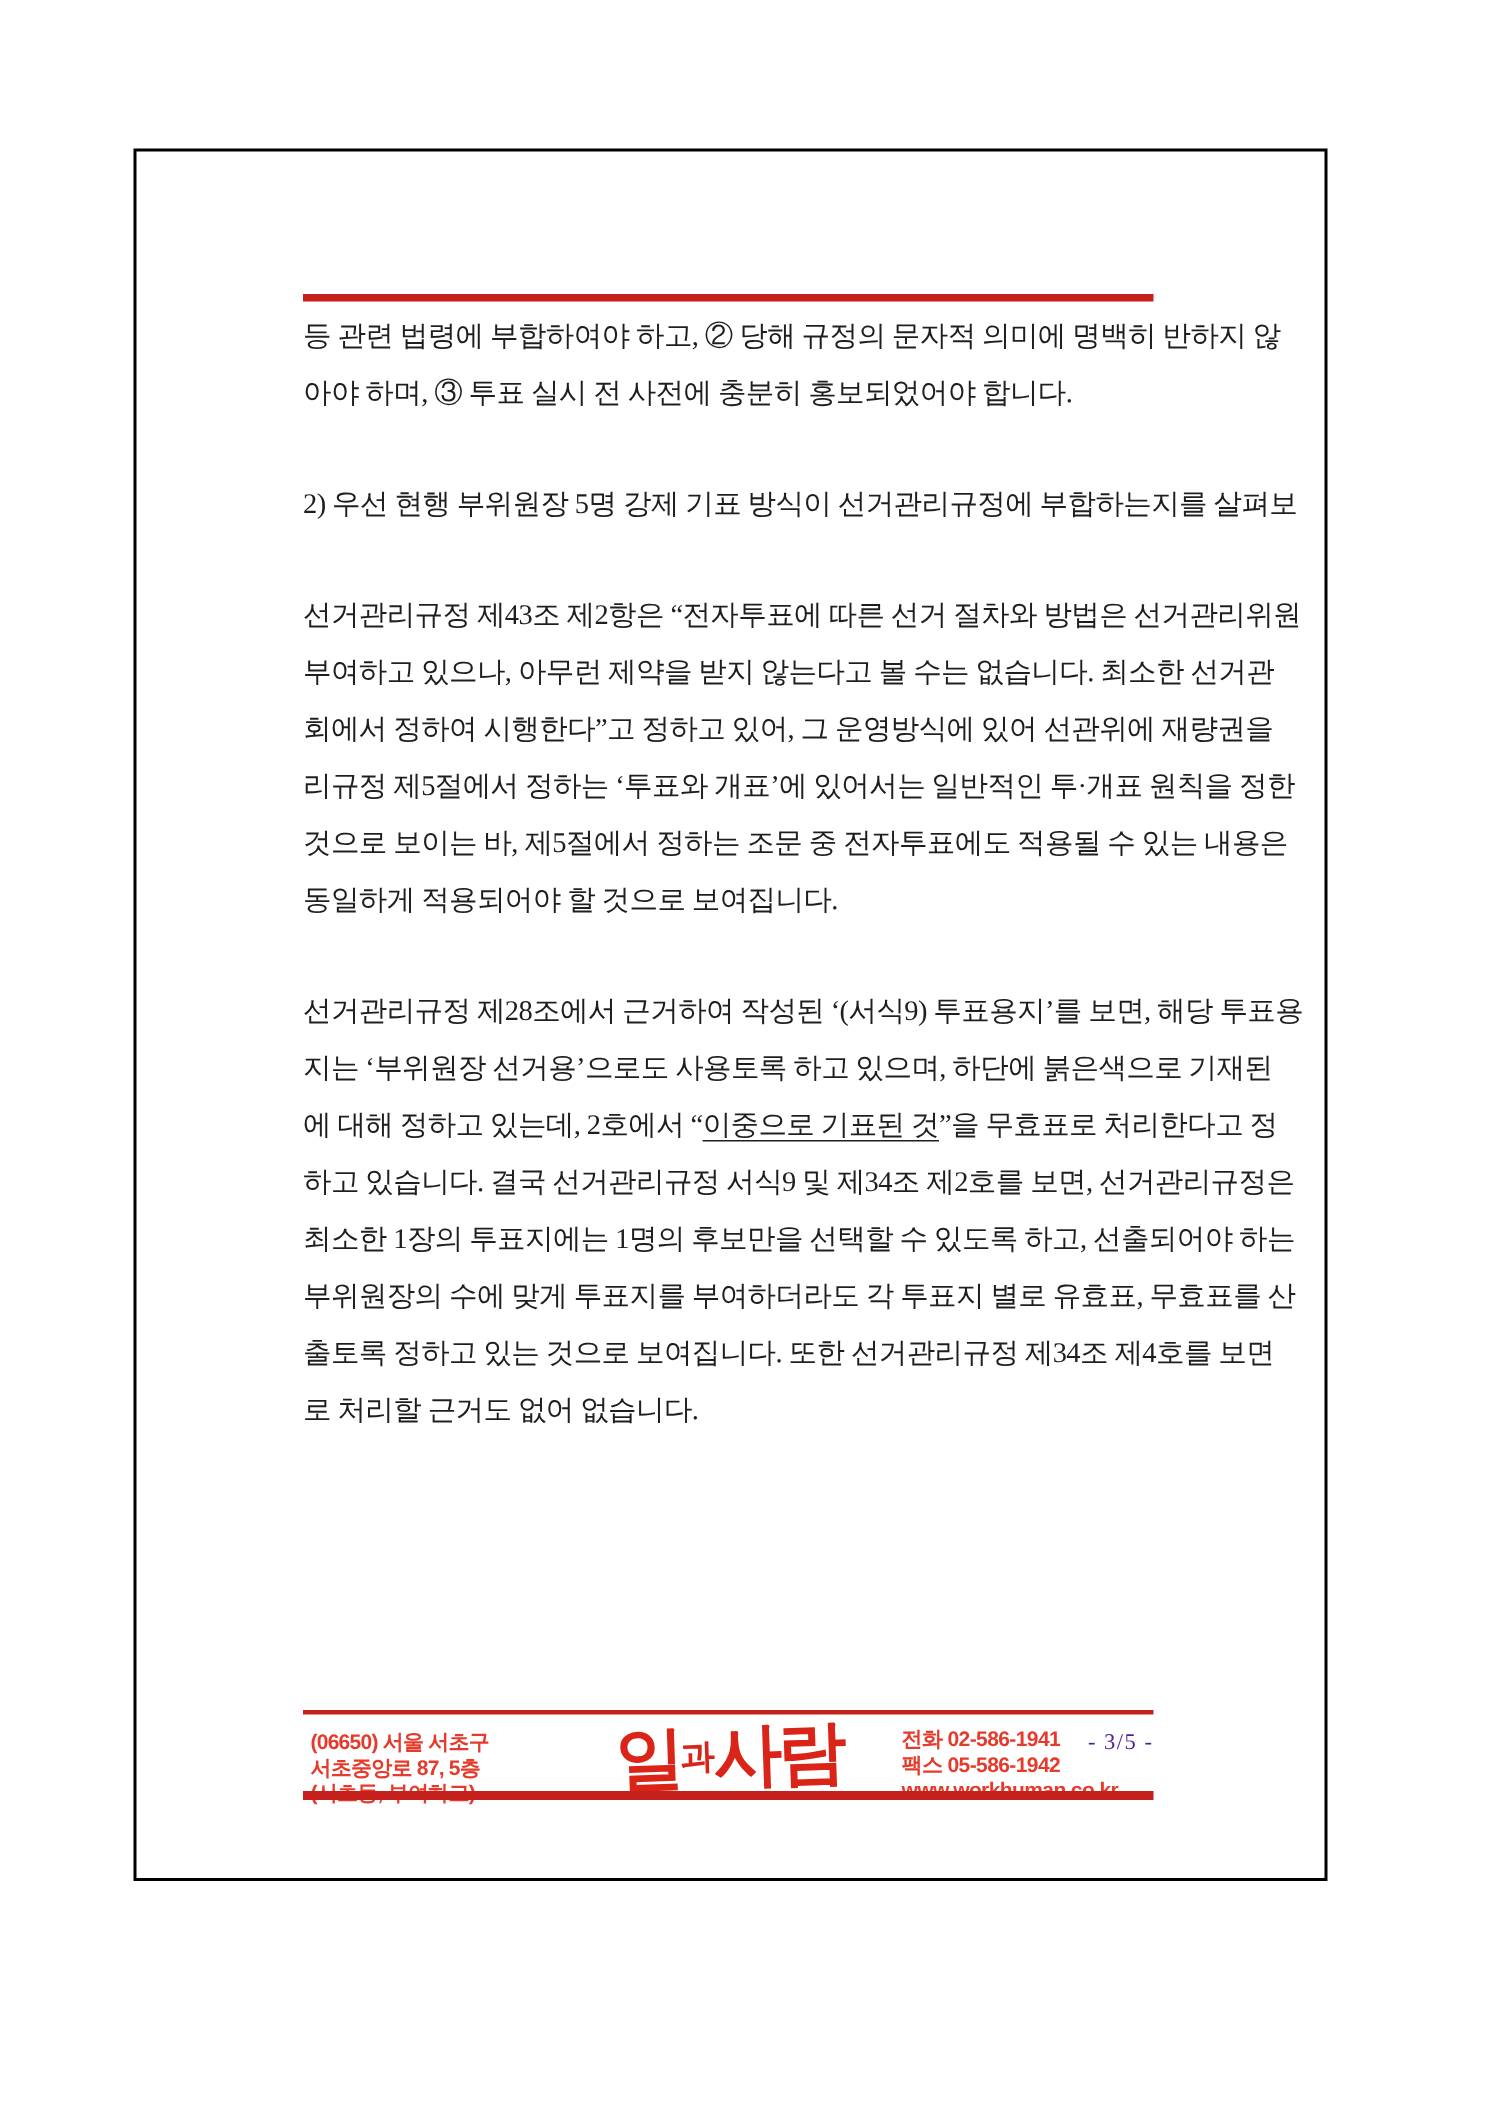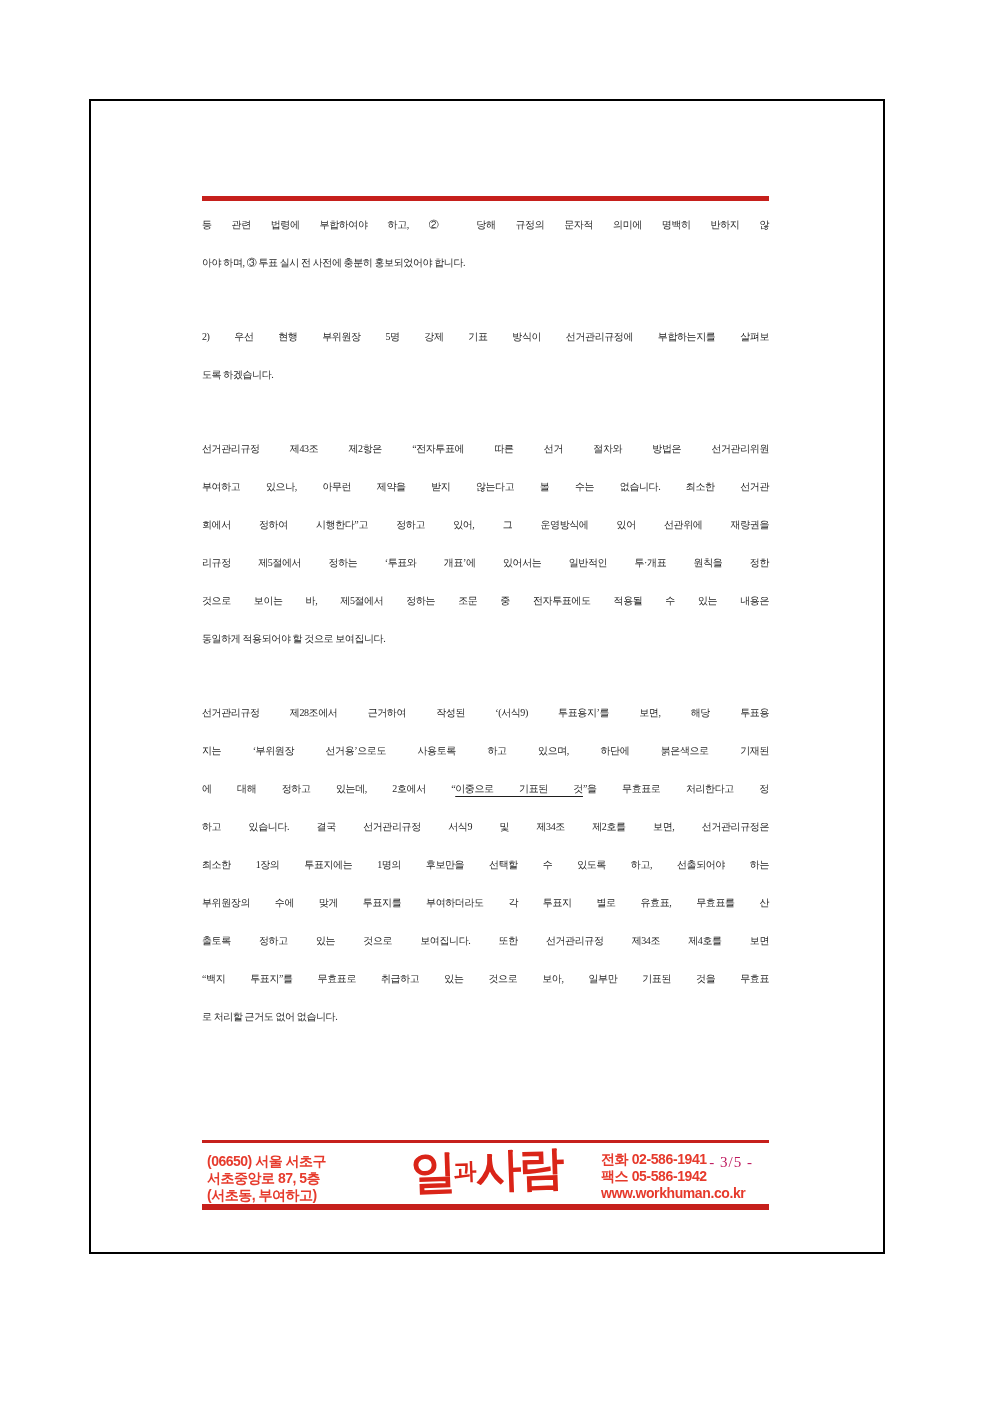--- a/index.html
+++ b/index.html
@@ -2,75 +2,73 @@
 <html style="--red-dark: #c6201c; --red-bright: #e63a2c; --red-logo: #da2418;"><head>
 <meta charset="utf-8">
 <style>
   html,body{margin:0;padding:0;background:#ffffff;}
   .page{position:relative;width:992px;height:1403px;background:#ffffff;overflow:hidden;
         font-family:"Liberation Serif", serif;}
   .sheet{position:absolute;left:89px;top:99px;width:792px;height:1151px;border:2px solid #000;background:#fff;}
   .hdr-rule{position:absolute;left:111px;top:95px;width:567px;height:5px;background:var(--red-dark,#c6201c);}
   .doc-body{position:absolute;left:111px;top:105px;width:567px;color:#1e1e1e;}
   .para{margin:0 0 36px 0;}
-  .line{height:38px;line-height:38px;font-size:10px;letter-spacing:-0.4px;
+  .line{height:38px;line-height:38px;font-size:19px;letter-spacing:-0.4px;
         white-space:nowrap;text-align:justify;text-align-last:justify;}
   .line.final{text-align-last:left;}
   .u{text-decoration:underline;text-underline-offset:4px;}
-  .footer{position:absolute;left:111px;top:1039px;width:567px;height:70px;
+  .footer{position:absolute;left:111px;top:1039px;width:567px;height:60px;
           font-family:"Liberation Sans", sans-serif;}
   .f-line{position:absolute;left:0;width:567px;background:var(--red-dark,#c6201c);}
   .f-line.top{top:0;height:3px;}
   .f-line.bottom{bottom:0;height:6px;}
   .f-addr{position:absolute;left:5px;top:13px;color:var(--red-bright,#e63a2c);
           font-size:14px;font-weight:bold;line-height:17px;letter-spacing:-0.5px;}
   .f-logo{position:absolute;left:50%;top:4px;transform:translateX(-50%) rotate(-2deg);
           color:var(--red-logo,#da2418);white-space:nowrap;font-weight:bold;
           font-family:"Liberation Serif", serif;}
   .f-logo .lg-big{font-size:46px;line-height:54px;letter-spacing:-3px;}
   .f-logo .lg-small{font-size:23px;vertical-align:8px;letter-spacing:-1px;}
   .f-contact{position:absolute;left:399px;top:11px;color:var(--red-bright,#e63a2c);
              font-size:14px;font-weight:bold;line-height:17px;letter-spacing:-0.4px;}
-  .f-page{position:absolute;right:16px;top:14px;color:#be185d;font-size:15px;
+  .f-page{position:absolute;right:0;top:14px;color:#4c1d95;font-size:15px;
           font-family:"Liberation Serif", serif;letter-spacing:1px;}
 </style>
 </head>
 <body>
 
 <div class="page">
   <div class="sheet">
 
     <div class="hdr-rule"></div>
 
     <div class="doc-body">
         <div class="para">
           <div class="line"><span>등 관련 법령에 부합하여야 하고, ② 당해 규정의 문자적 의미에 명백히 반하지 않</span></div>
           <div class="line final"><span>아야 하며, ③ 투표 실시 전 사전에 충분히 홍보되었어야 합니다.</span></div>
         </div>
         <div class="para">
           <div class="line"><span>2) 우선 현행 부위원장 5명 강제 기표 방식이 선거관리규정에 부합하는지를 살펴보</span></div>
-          <div class="line final"><span>도록 하겠습니다.</span></div>
         </div>
         <div class="para">
           <div class="line"><span>선거관리규정 제43조 제2항은 “전자투표에 따른 선거 절차와 방법은 선거관리위원</span></div>
           <div class="line"><span>부여하고 있으나, 아무런 제약을 받지 않는다고 볼 수는 없습니다. 최소한 선거관</span></div>
           <div class="line"><span>회에서 정하여 시행한다”고 정하고 있어, 그 운영방식에 있어 선관위에 재량권을</span></div>
           <div class="line"><span>리규정 제5절에서 정하는 ‘투표와 개표’에 있어서는 일반적인 투·개표 원칙을 정한</span></div>
           <div class="line"><span>것으로 보이는 바, 제5절에서 정하는 조문 중 전자투표에도 적용될 수 있는 내용은</span></div>
           <div class="line final"><span>동일하게 적용되어야 할 것으로 보여집니다.</span></div>
         </div>
         <div class="para">
           <div class="line"><span>선거관리규정 제28조에서 근거하여 작성된 ‘(서식9) 투표용지’를 보면, 해당 투표용</span></div>
           <div class="line"><span>지는 ‘부위원장 선거용’으로도 사용토록 하고 있으며, 하단에 붉은색으로 기재된</span></div>
           <div class="line"><span>에 대해 정하고 있는데, 2호에서 “</span><span class="u">이중으로 기표된 것</span><span>”을 무효표로 처리한다고 정</span></div>
           <div class="line"><span>하고 있습니다. 결국 선거관리규정 서식9 및 제34조 제2호를 보면, 선거관리규정은</span></div>
           <div class="line"><span>최소한 1장의 투표지에는 1명의 후보만을 선택할 수 있도록 하고, 선출되어야 하는</span></div>
           <div class="line"><span>부위원장의 수에 맞게 투표지를 부여하더라도 각 투표지 별로 유효표, 무효표를 산</span></div>
           <div class="line"><span>출토록 정하고 있는 것으로 보여집니다. 또한 선거관리규정 제34조 제4호를 보면</span></div>
-          <div class="line"><span>“백지 투표지”를 무효표로 취급하고 있는 것으로 보아, 일부만 기표된 것을 무효표</span></div>
           <div class="line final"><span>로 처리할 근거도 없어 없습니다.</span></div>
         </div>
       </div>
 
     <div class="footer">
       <div class="f-line top"></div>
 
       <div class="f-addr">
         <div>(06650) 서울 서초구</div>
         <div>서초중앙로 87, 5층</div>

